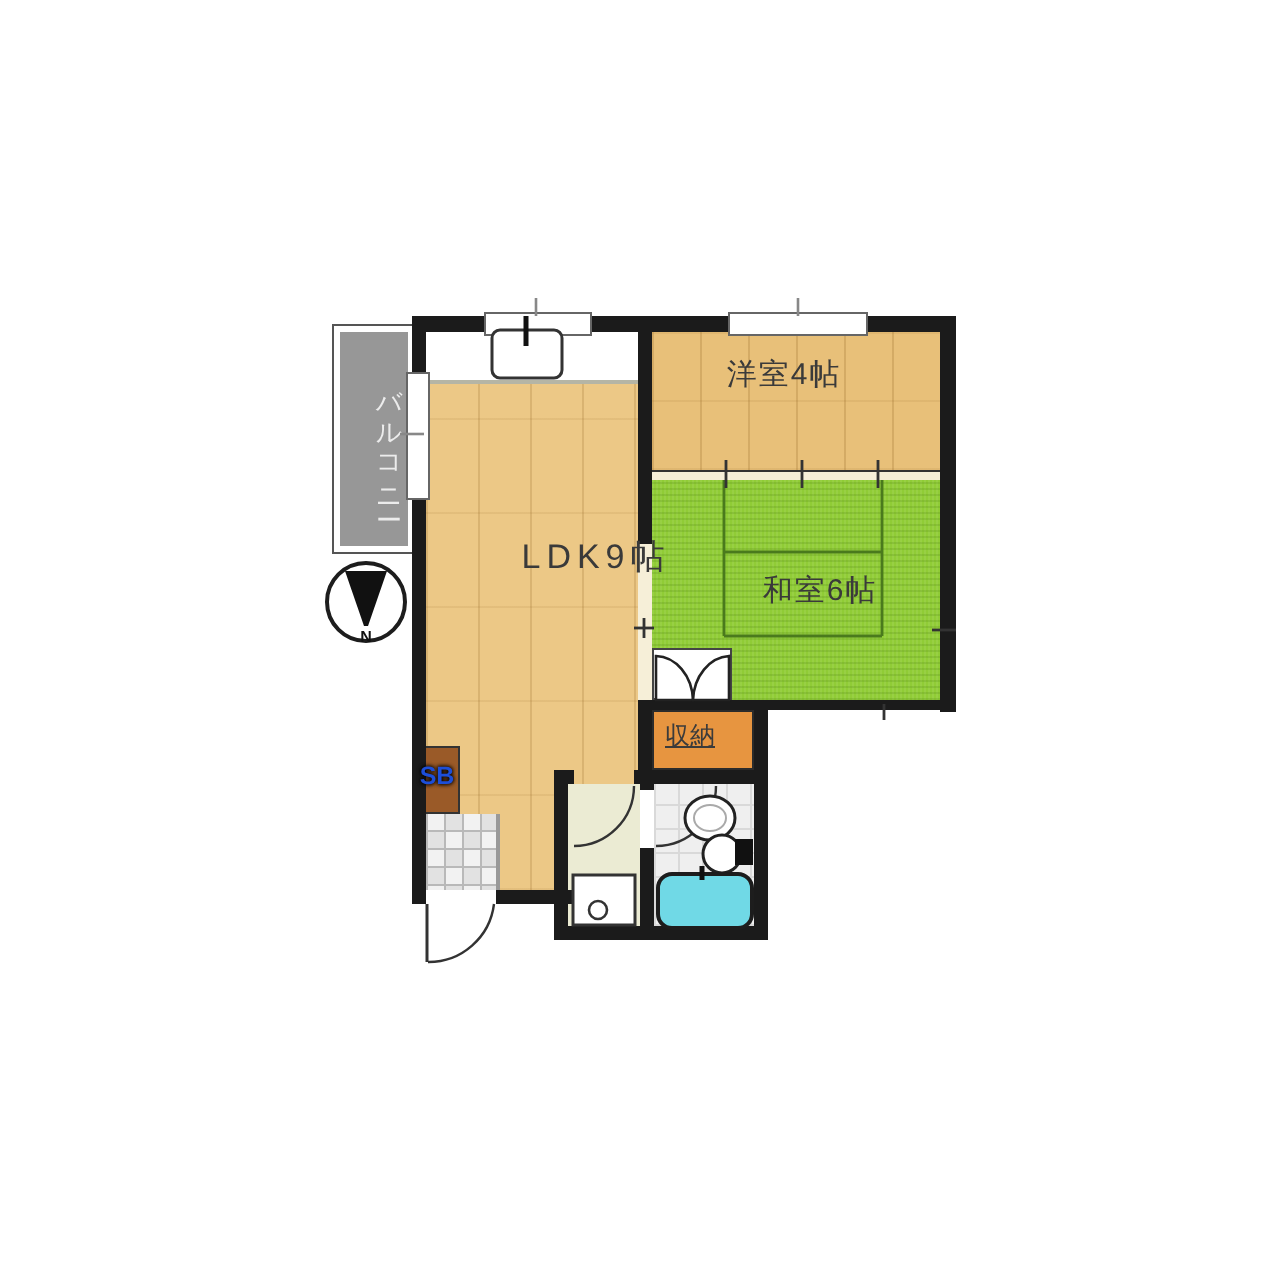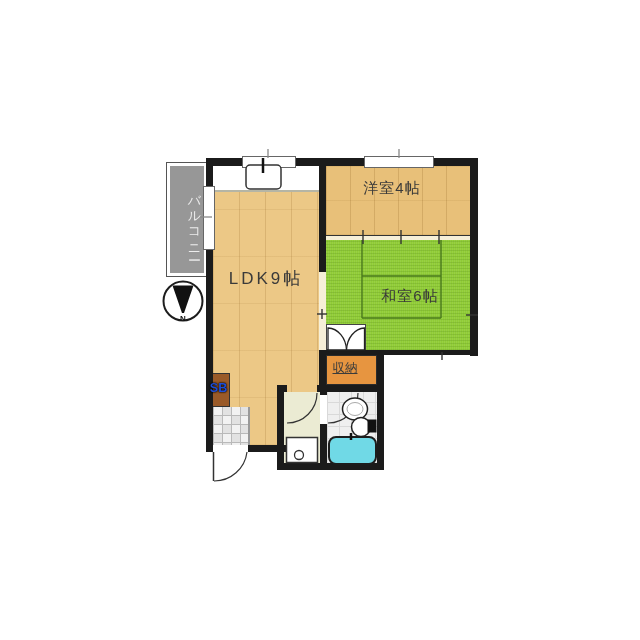--- a/index.html
+++ b/index.html
@@ -134,19 +134,19 @@
       <line x1="200" y1="217" x2="212" y2="217"></line>
     </g>
 
     <g>
       <circle cx="183" cy="301" r="19.5" fill="#fff" stroke="#1d1d1d" stroke-width="2"></circle>
       <path d="M 172.5 285.5 L 193.5 285.5 L 184 313 L 182 313 Z" fill="#111"></path>
       <text x="183" y="321" font-size="8" font-weight="bold" text-anchor="middle" fill="#111" font-family="Liberation Sans, sans-serif">N</text>
     </g>
   </svg>
 
-  <div class="label" style="left:213px;top:270px;width:106px;font-size:17px;letter-spacing:3px;">LDK9帖</div>
+  <div class="label" style="left:213px;top:270px;width:106px;font-size:17px;letter-spacing:3px;padding-left:32px;">LDK9帖</div>
   <div class="label" style="left:326px;top:180px;width:132px;font-size:15px;letter-spacing:1px;">洋室4帖</div>
   <div class="label" style="left:326px;top:288px;width:168px;font-size:15px;letter-spacing:1px;">和室6帖</div>
   <div class="label" style="left:326px;top:362px;width:38px;font-size:12.5px;color:#3b3b3b;text-decoration:underline;">収納</div>
   <div class="label" style="left:205px;top:382px;width:27px;font-size:12.5px;font-weight:bold;color:#1d4ed8;text-shadow:0 0 2px #000,0 0 2px #000;">SB</div>
 
 </div>
 
 </body></html>

